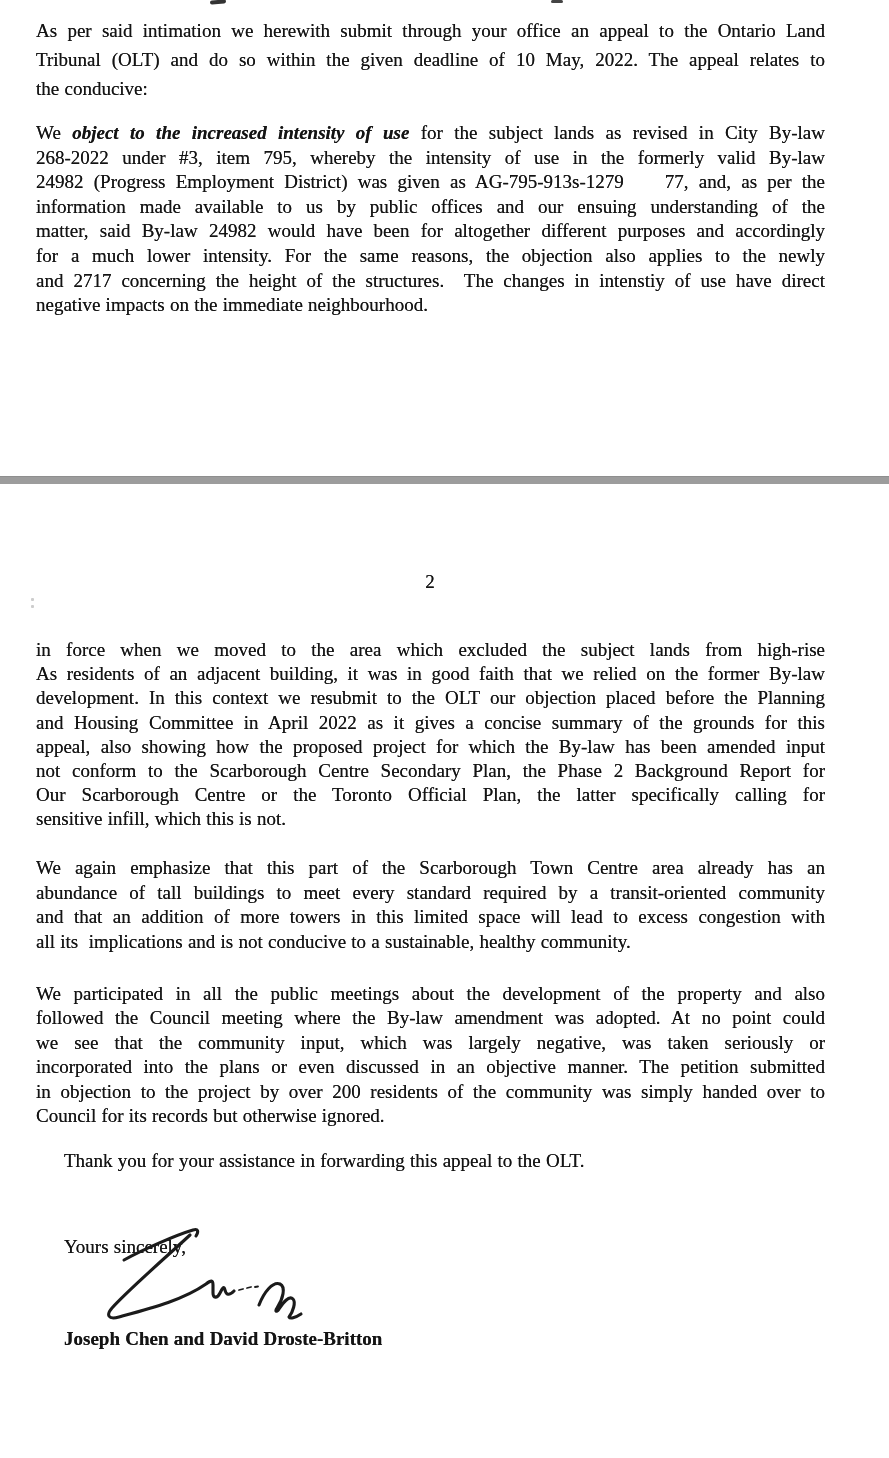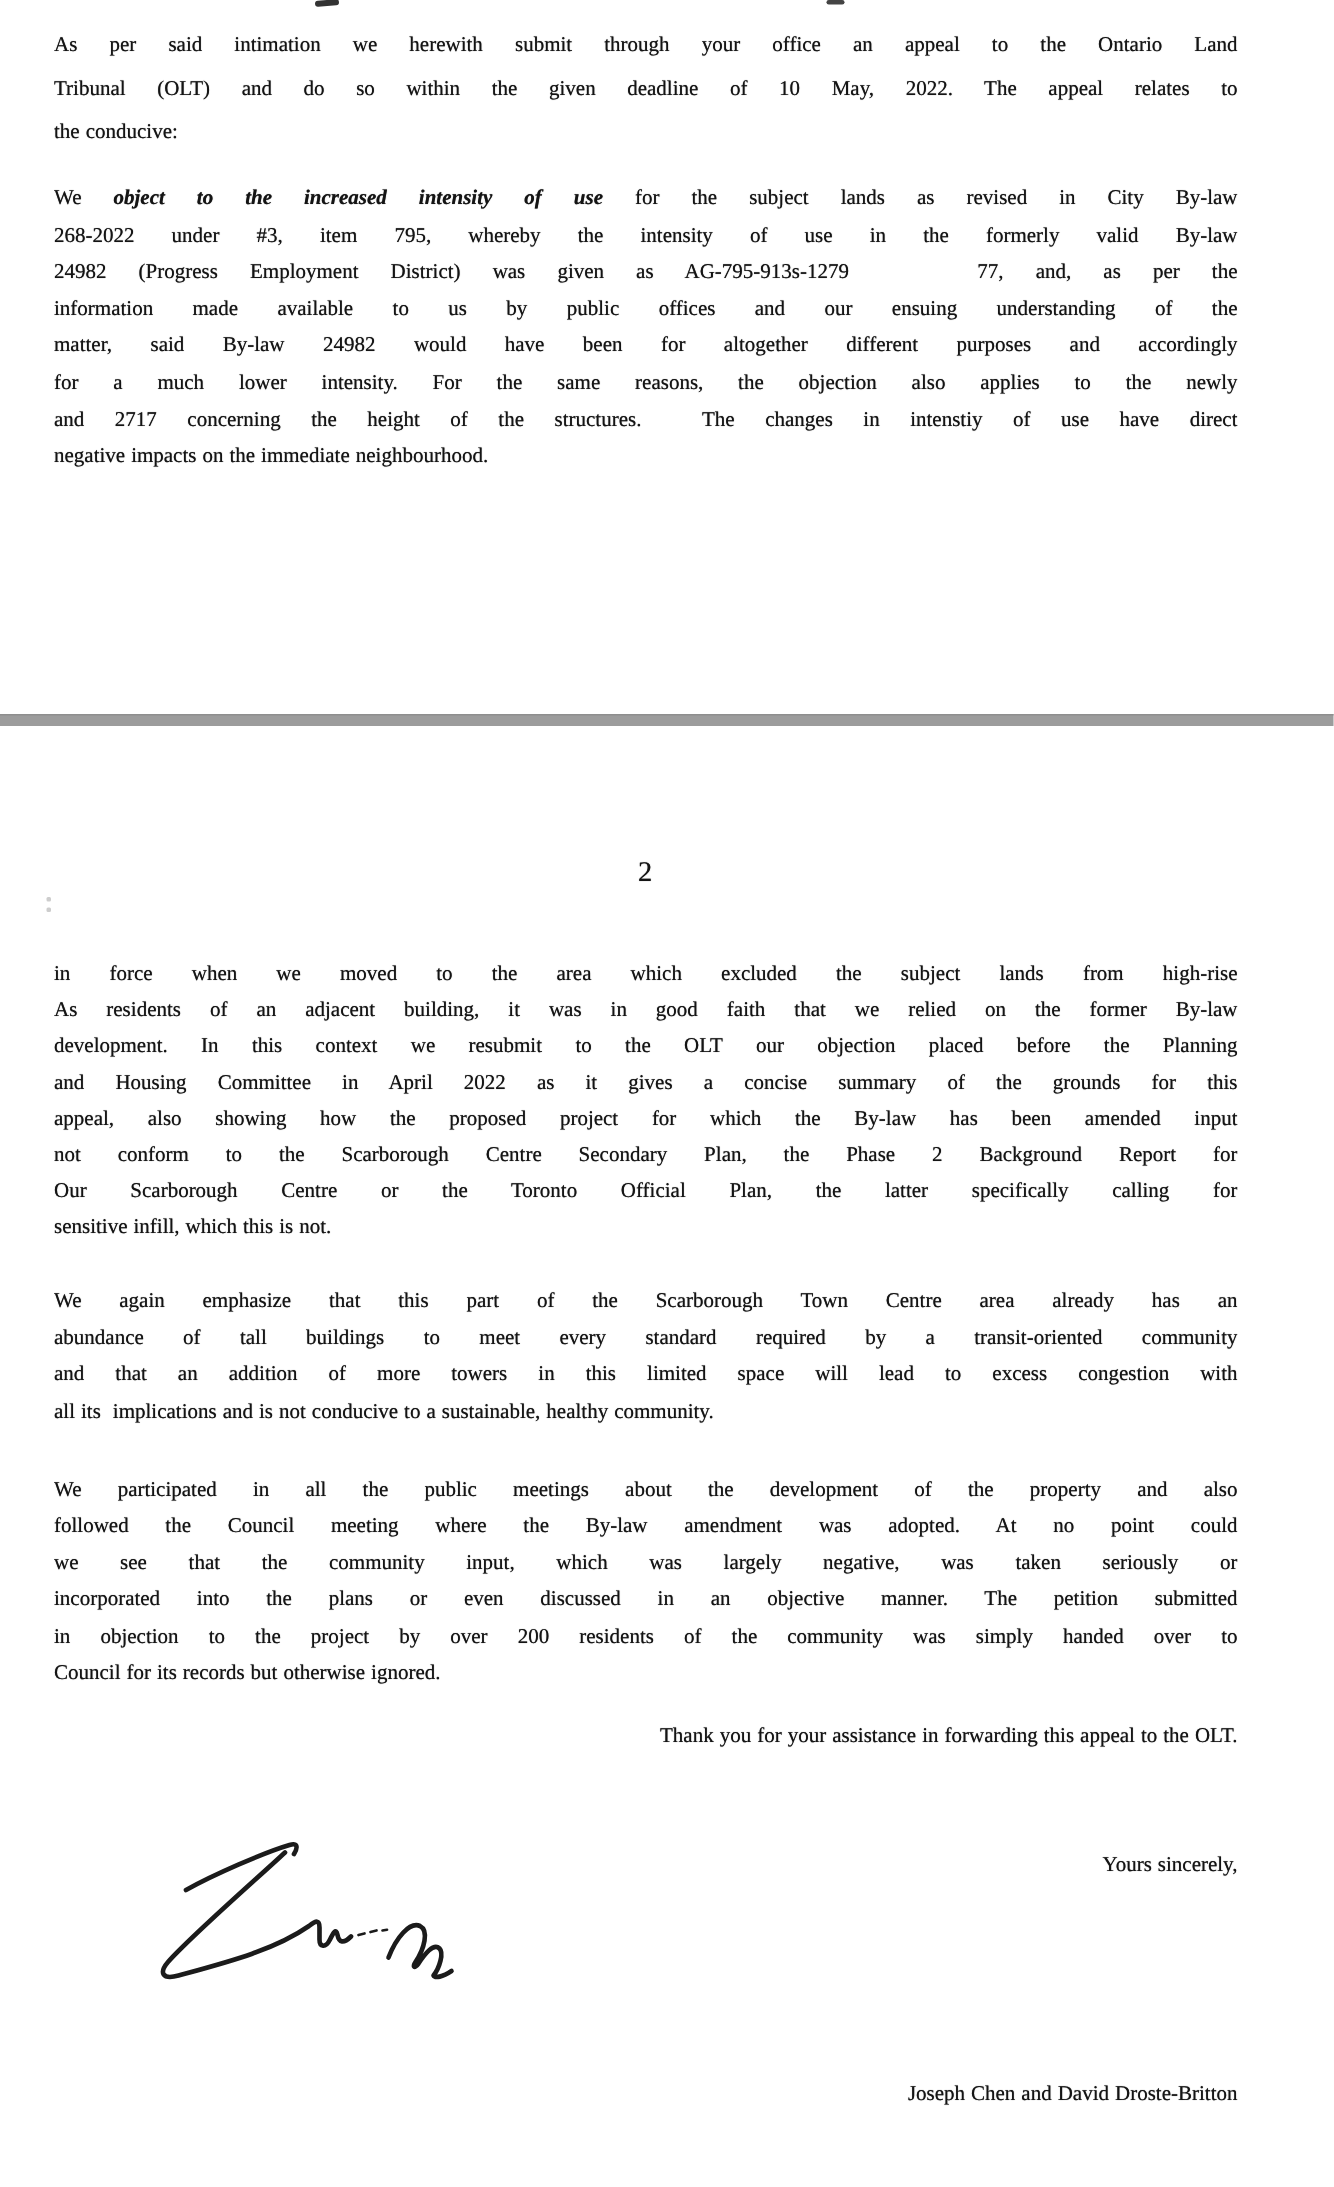--- a/index.html
+++ b/index.html
@@ -17,39 +17,39 @@
   }
   .doc {
     position: absolute;
     inset: 0;
     text-shadow: 0 0 0.5px rgba(15,15,15,0.8);
   }
   .para {
     position: absolute;
     left: 36px;
     width: 789px;
-    font-size: 14px;
+    font-size: 19px;
     word-spacing: 0.5px;
   }
   .p1 { top: 16px;  line-height: 29px;   }
   .p2 { top: 121px; line-height: 24.6px; }
   .p3 { top: 638px; line-height: 24.2px; }
   .p4 { top: 856px; line-height: 24.6px; }
   .p5 { top: 982px; line-height: 24.4px; }
   .line {
     text-align: justify;
     text-align-last: justify;
     overflow: hidden;
     white-space: normal;
   }
   .line.last { text-align-last: left; }
-  .single { text-align: right; }
+  .single { text-align: left; margin-left: 28px; }
   .thanks  { top: 1150px; }
   .closing { top: 1236px; }
-  .name    { top: 1389px; }
+  .name    { top: 1328px; font-weight: bold; }
   .divider {
     position: absolute;
     left: 0;
     top: 476px;
     width: 889px;
     height: 7px;
     background: #9c9c9c;
     border-top: 1px solid #8e8e8e;
   }
   .pageno {

